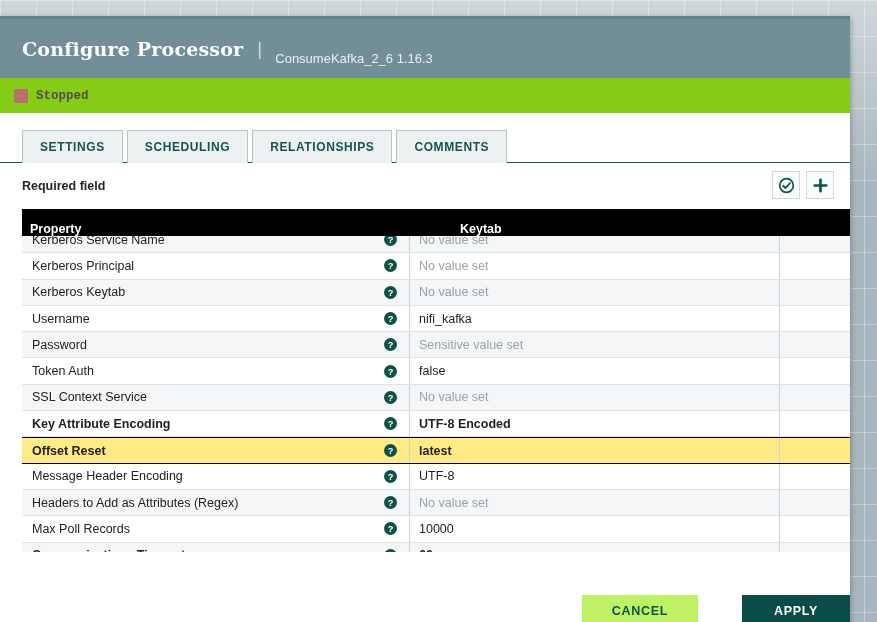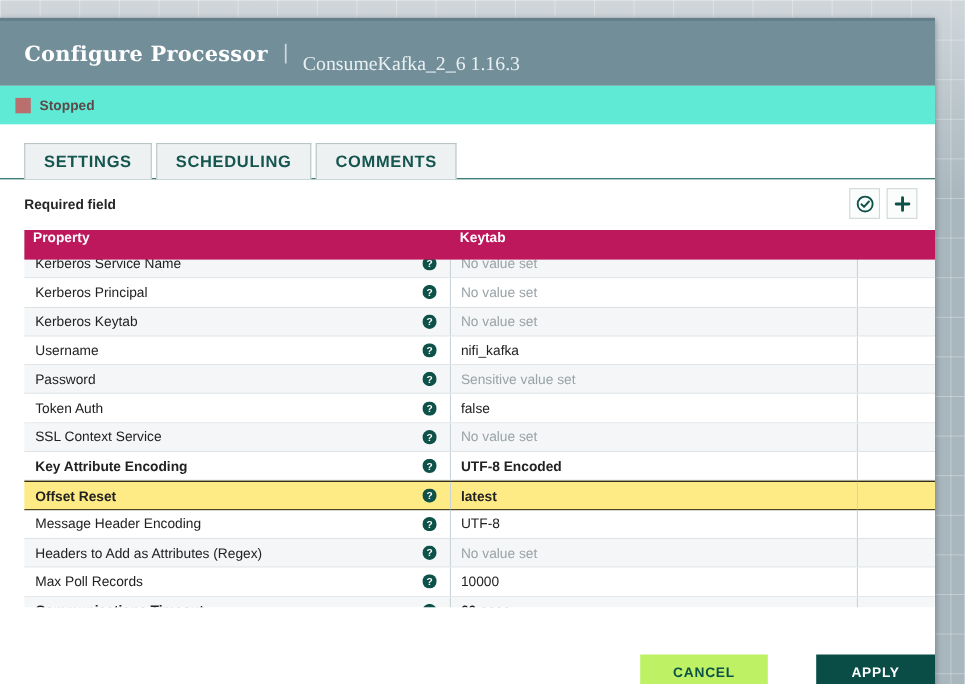--- a/index.html
+++ b/index.html
@@ -60,33 +60,34 @@
     letter-spacing: 0.2px;
   }
   .dlg-sep {
     color: #cdd9de;
     margin: 0 13px 0 14px;
     font-size: 19px;
     font-weight: 300;
   }
   .dlg-subtitle {
     color: #e9f0f2;
-    font-family: Liberation Serif, serif;
-    font-size: 18px;
+    font-family: Liberation Sans, sans-serif;
+    font-size: 13px;
     margin-top: 20px;
   }
 
   
   .status-bar {
     height: 35px;
-    background: #5eead4;
+    background: #84cc16;
     display: flex;
     align-items: center;
     padding-left: 14px;
     box-sizing: border-box;
+    font-family: Liberation Mono, monospace;
   }
   .status-swatch {
     width: 14px; height: 14px;
     background: #ba6f6f;
     display: inline-block;
     margin-right: 8px;
   }
   .status-text {
     color: #5b4b4b;
     font-weight: bold;
@@ -106,21 +107,21 @@
     align-items: flex-end;
     height: 36px;
     position: relative;
     z-index: 2;
   }
   .tab {
     height: 33px;
     line-height: 33px;
     padding: 0 17px;
     box-sizing: border-box;
-    font-size: 15px;
+    font-size: 12px;
     font-weight: bold;
     letter-spacing: 0.6px;
     color: #14564f;
     background: #eef1f2;
     border: 1px solid #b9c4c7;
     border-bottom: none;
     margin-right: 4px;
     text-align: right;
     white-space: nowrap;
   }
@@ -178,25 +179,26 @@
   
   .table-area {
     position: relative;
     margin-left: 22px;
     width: 828px;
     height: 343px;
     overflow: hidden;
   }
   .thead {
     height: 27px;
-    background: #be185d;
-    display: flex;
-    align-items: flex-start;
+    background: #000000;
+    display: flex;
+    align-items: flex-end;
     position: relative;
     z-index: 4;
+    gap: 42px;
   }
   .th {
     color: #ffffff;
     font-size: 12.5px;
     font-weight: bold;
     box-sizing: border-box;
   }
   .th-prop { width: 388px; padding-left: 8px; }
   .th-val  { width: 370px; padding-left: 8px; }
 
@@ -296,20 +298,21 @@
   <div class="status-bar">
     <span class="status-swatch"></span>
     <span class="status-text">Stopped</span>
   </div>
 
   <div class="tabs-wrap">
     <div class="tab-underline"></div>
     <div class="tabs">
       <div class="tab">SETTINGS</div>
       <div class="tab">SCHEDULING</div>
+      <div class="tab">RELATIONSHIPS</div>
       <div class="tab">COMMENTS</div>
     </div>
   </div>
 
   <div class="toolbar">
     <span class="required-label">Required field</span>
     <div class="toolbar-actions">
       <div class="icon-btn">
         <span>
           <svg width="17" height="17" viewBox="0 0 20 20">

